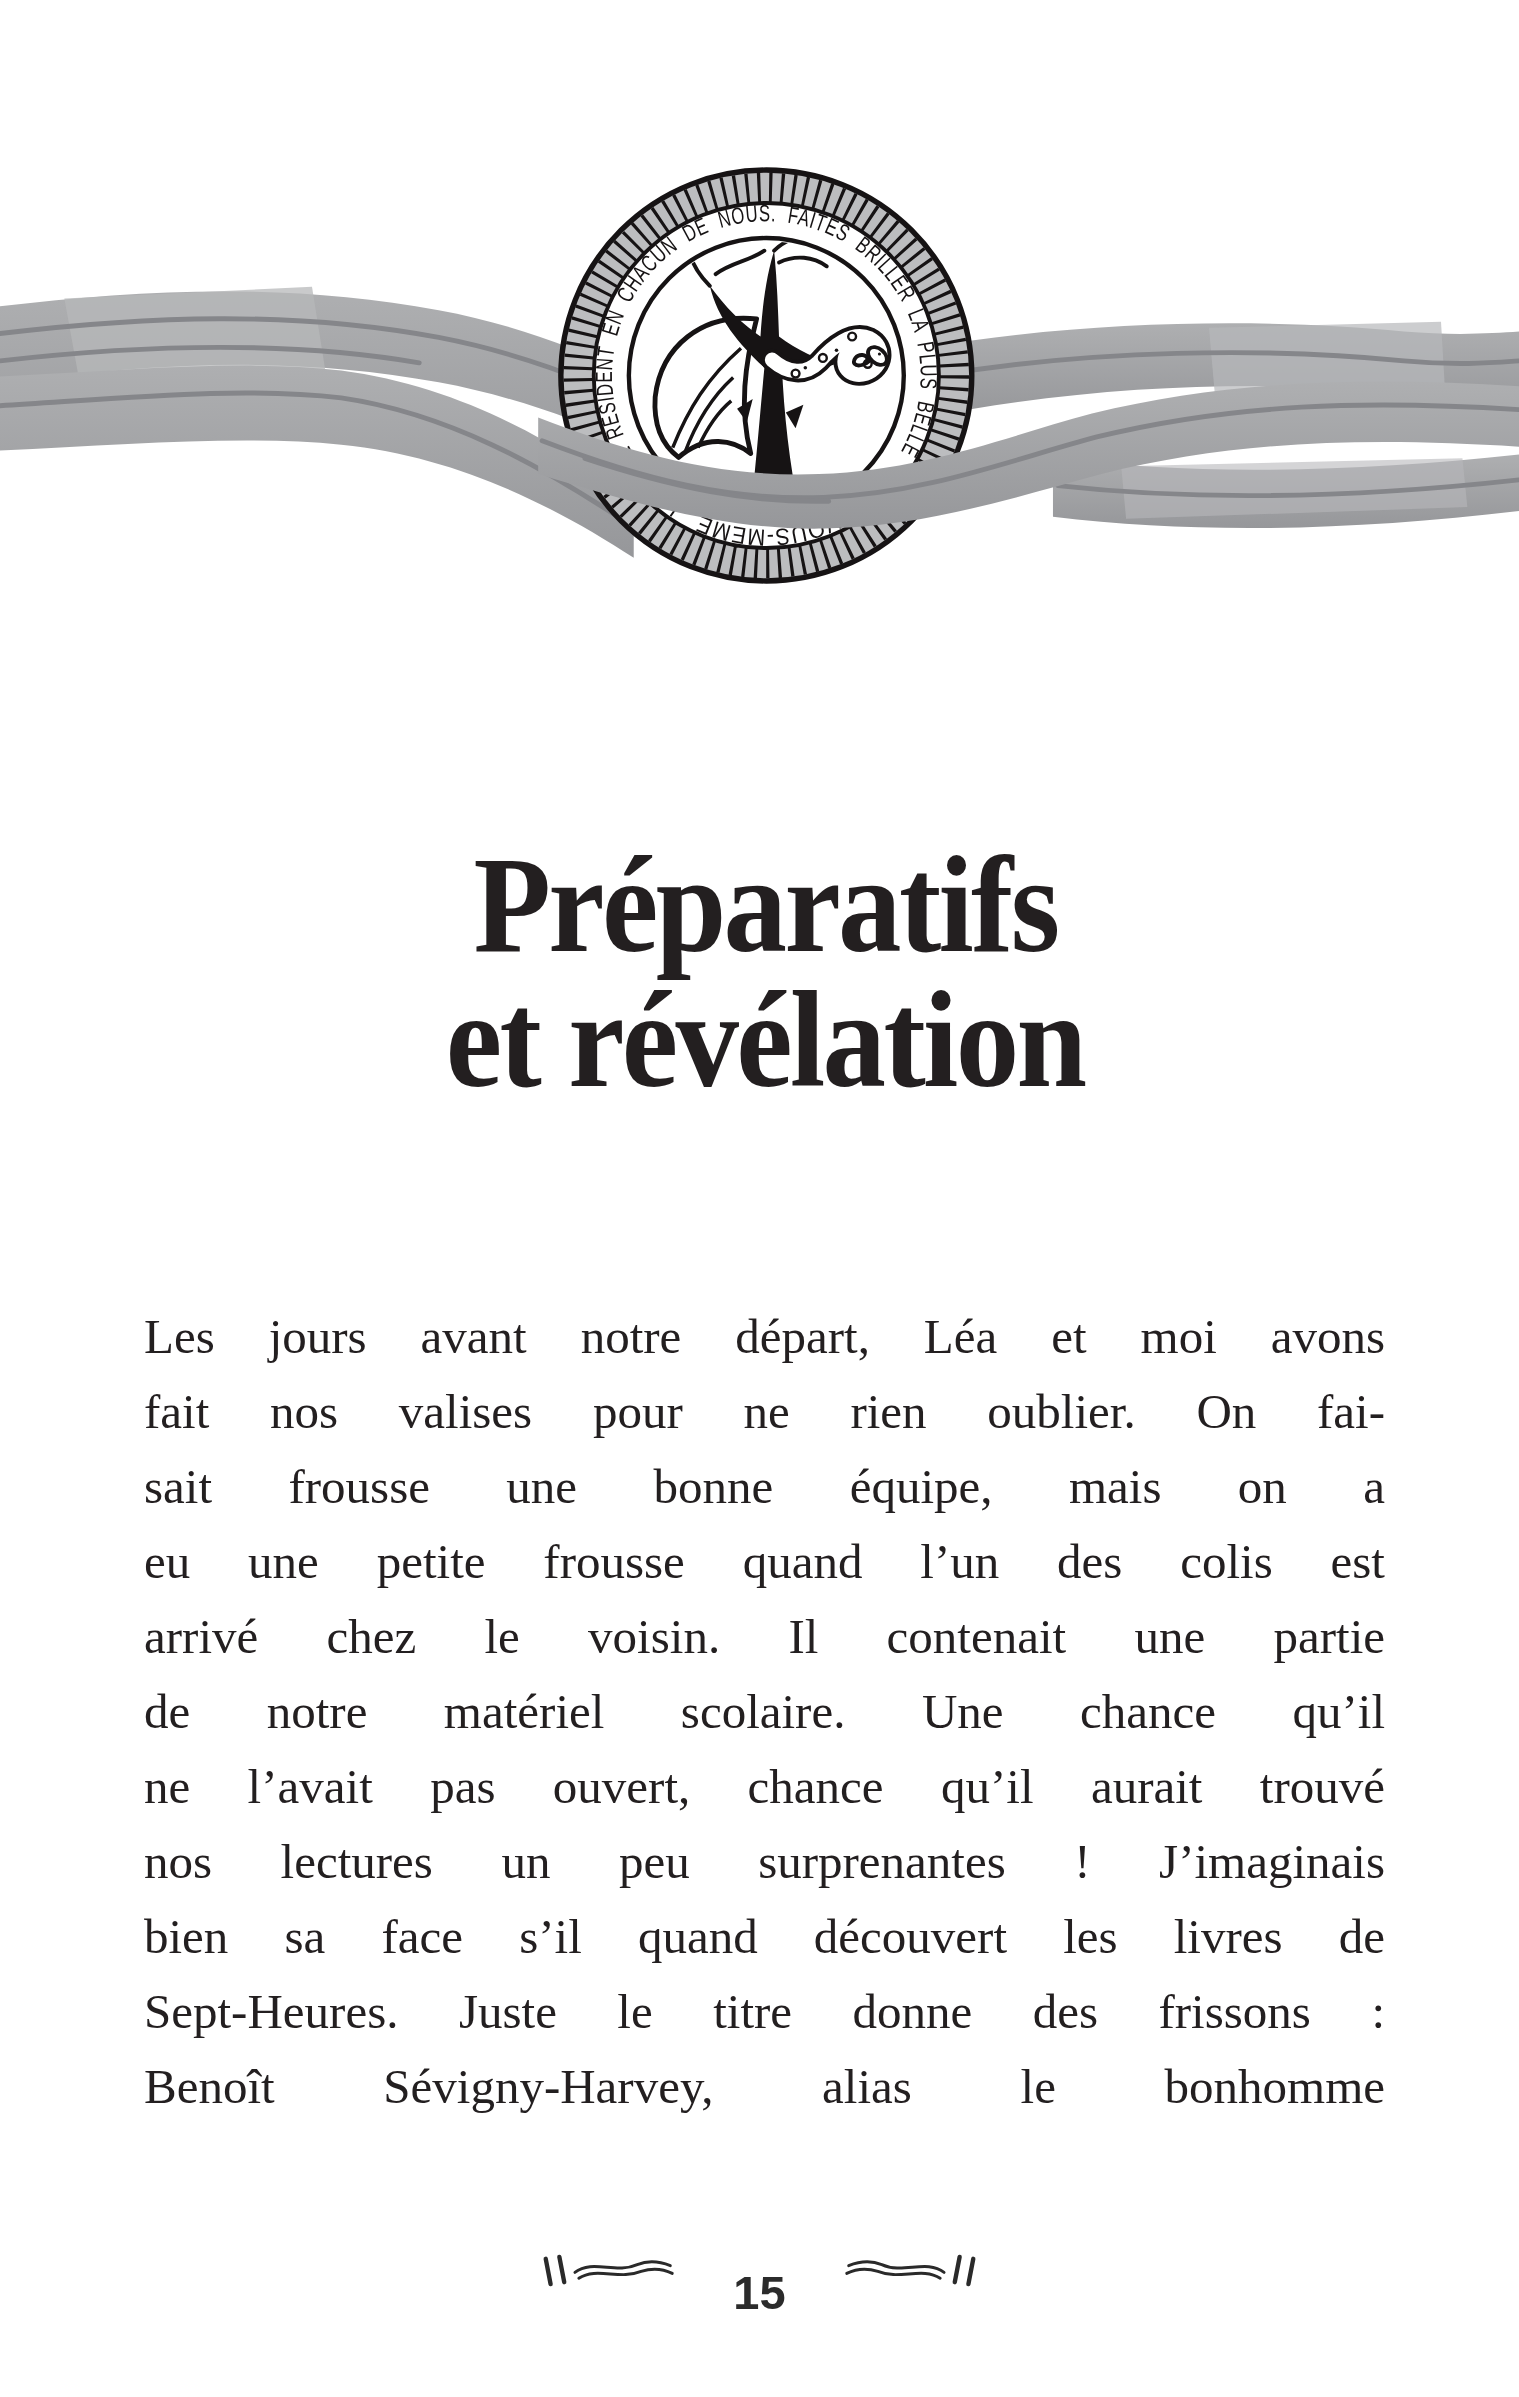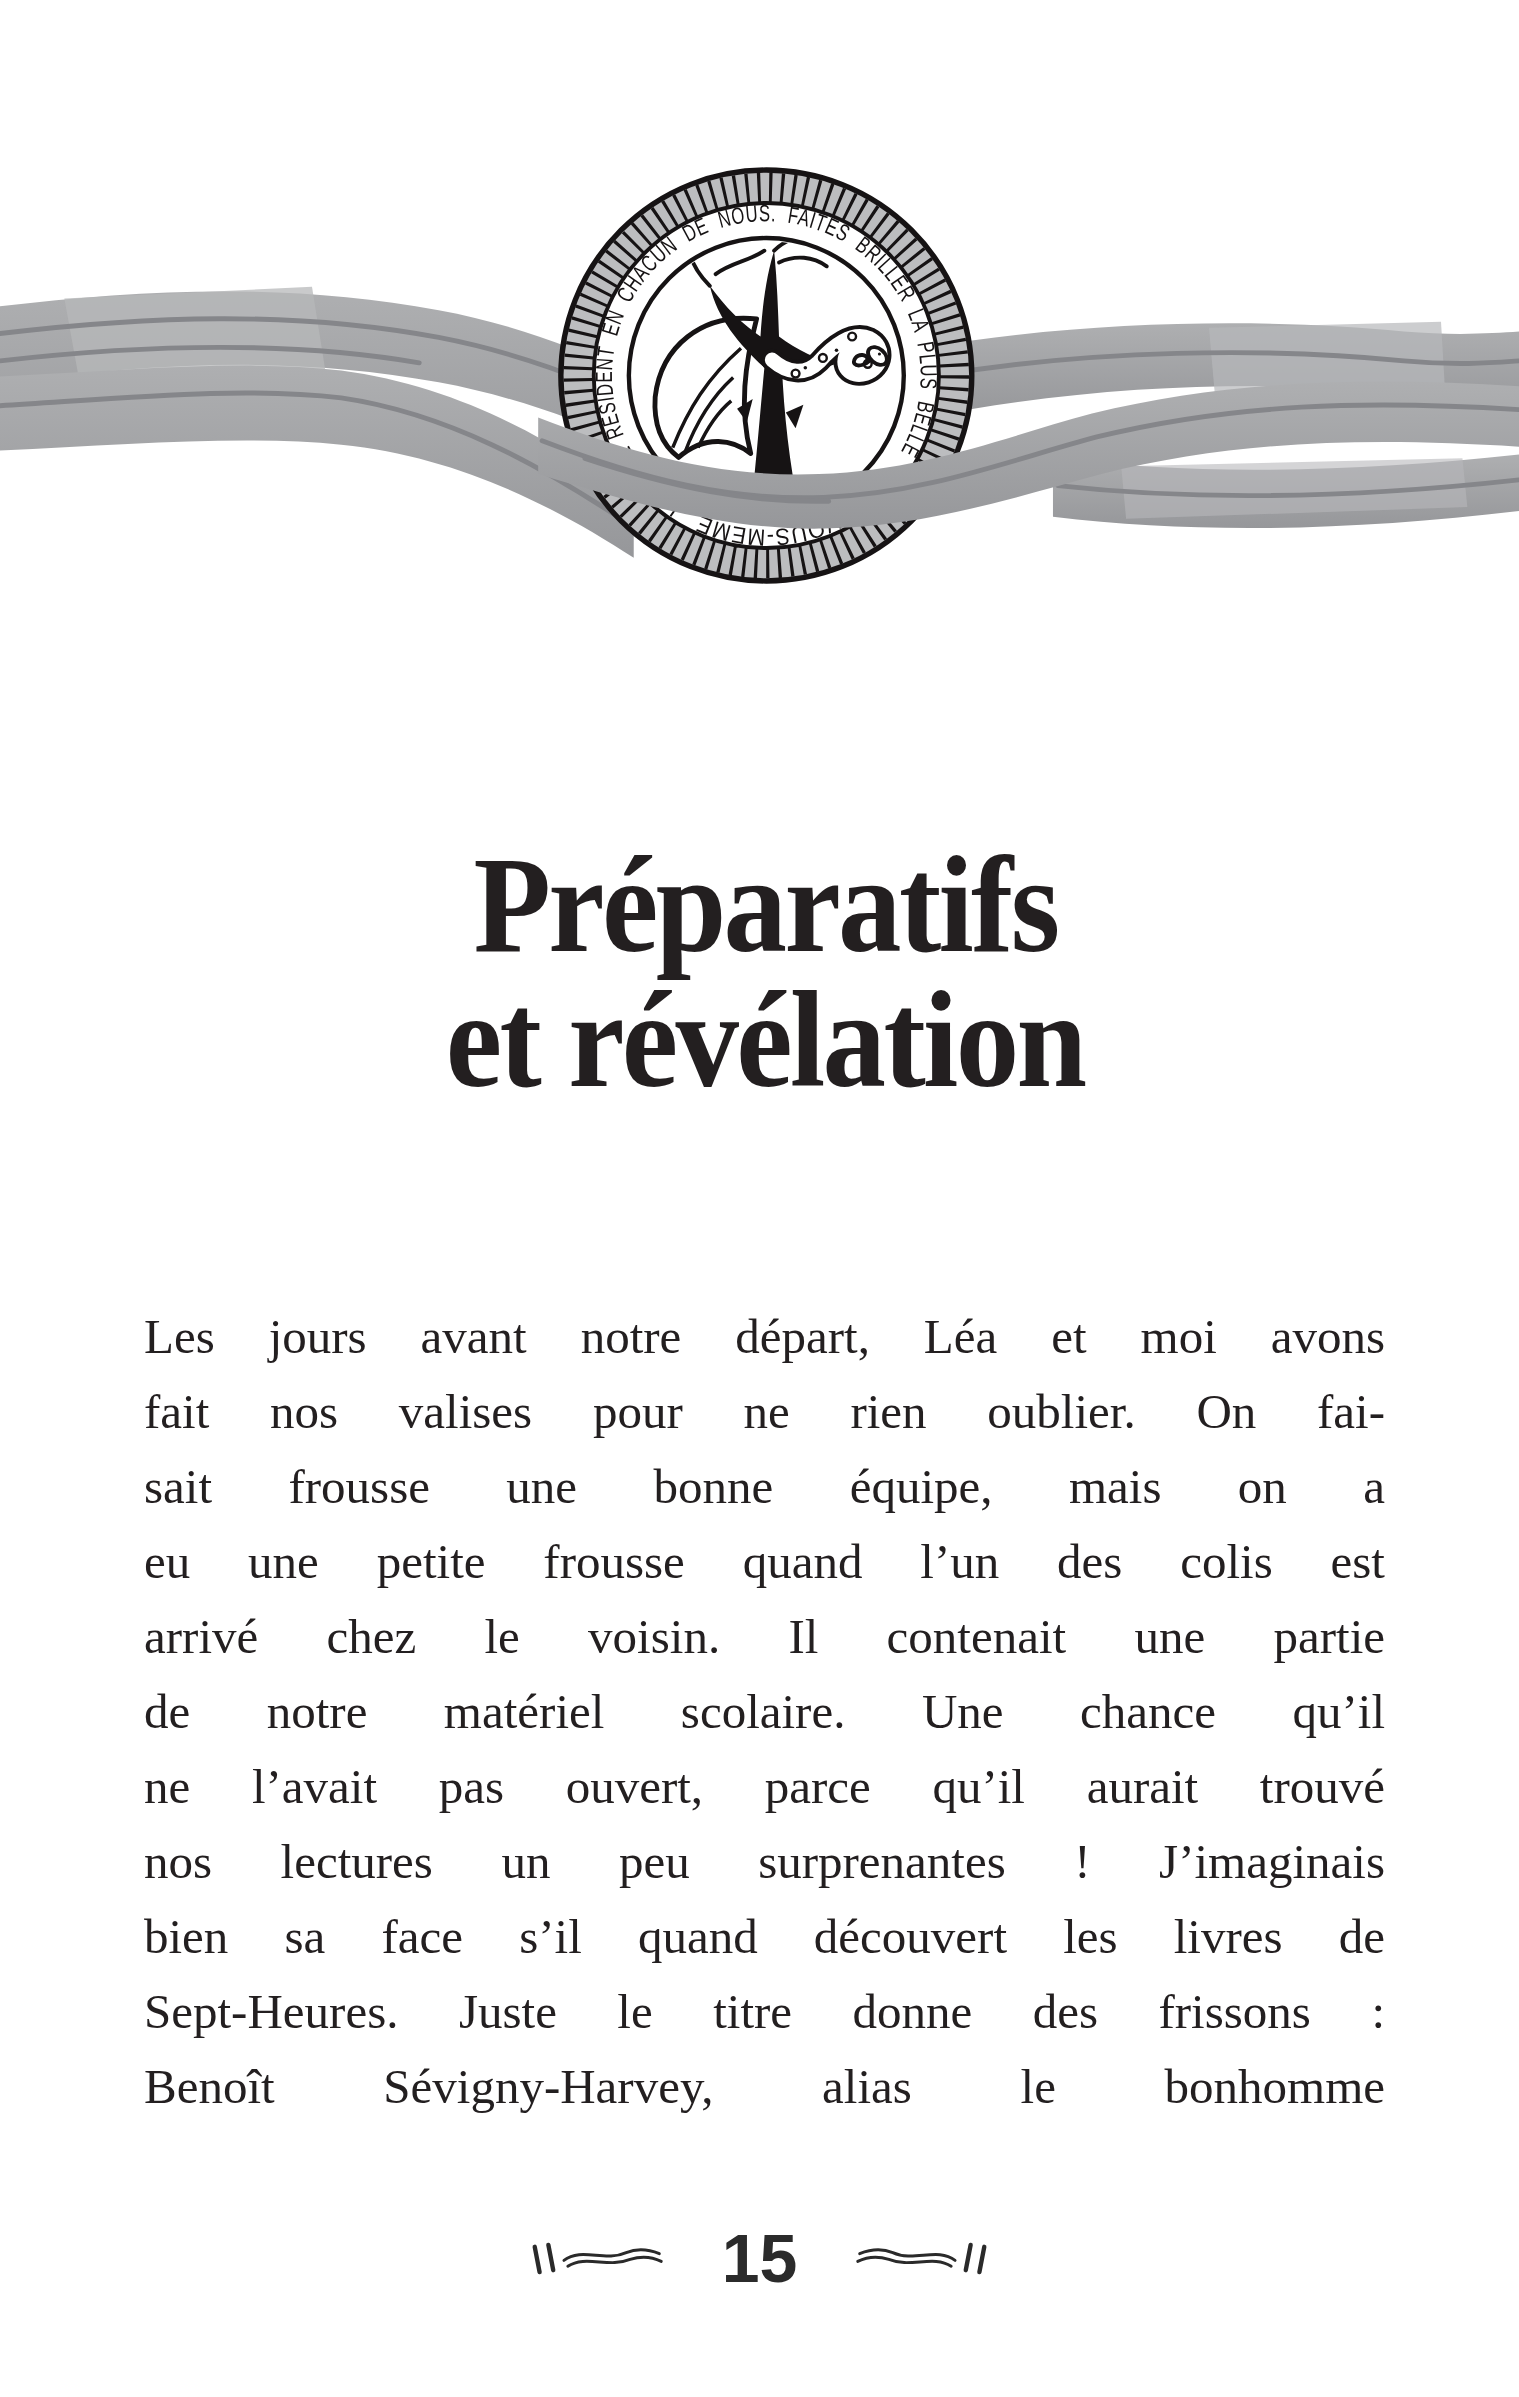--- a/index.html
+++ b/index.html
@@ -52,21 +52,21 @@
     text-align-last:justify;
     height:75px;
     white-space:nowrap;
   }
   .page-footer{
     position:absolute;top:2224px;left:0;width:100%;
     display:flex;justify-content:center;align-items:center;gap:51px;
   }
   .page-number{
     font-family:"Liberation Sans", sans-serif;
-    font-size:68px;font-weight:600;color:#2b2b2b;line-height:1;
+    font-size:47px;font-weight:600;color:#2b2b2b;line-height:1;margin-top:45px;
   }
   .flourish{display:block;width:146px;height:43px;}
 </style>
 </head>
 <body>
 
 <div class="page">
 
   <svg class="header-art" viewBox="0 0 1558 650" xmlns="http://www.w3.org/2000/svg">
     <defs>
@@ -159,21 +159,21 @@
     <span class="title-row"><span class="title-line">et révélation</span></span>
   </h1>
 
   <main class="body-text">
     <div class="body-line">Les jours avant notre départ, Léa et moi avons</div>
     <div class="body-line">fait nos valises pour ne rien oublier. On fai-</div>
     <div class="body-line">sait frousse une bonne équipe, mais on a</div>
     <div class="body-line">eu une petite frousse quand l’un des colis est</div>
     <div class="body-line">arrivé chez le voisin. Il contenait une partie</div>
     <div class="body-line">de notre matériel scolaire. Une chance qu’il</div>
-    <div class="body-line">ne l’avait pas ouvert, parce qu’il aurait trouvé</div>
+    <div class="body-line">ne l’avait pas ouvert, chance qu’il aurait trouvé</div>
     <div class="body-line">nos lectures un peu surprenantes&nbsp;! J’imaginais</div>
     <div class="body-line">bien sa face s’il quand découvert les livres de</div>
     <div class="body-line">Sept-Heures. Juste le titre donne des frissons&nbsp;:</div>
     <div class="body-line">Benoît Sévigny-Harvey, alias le bonhomme</div>
   </main>
 
   <footer class="page-footer">
     <svg class="flourish" viewBox="0 0 150 44" xmlns="http://www.w3.org/2000/svg">
       <g fill="none" stroke="#2a2a2a" stroke-linecap="round">
         <path stroke-width="4.5" d="M10,10 L15,36"></path>

